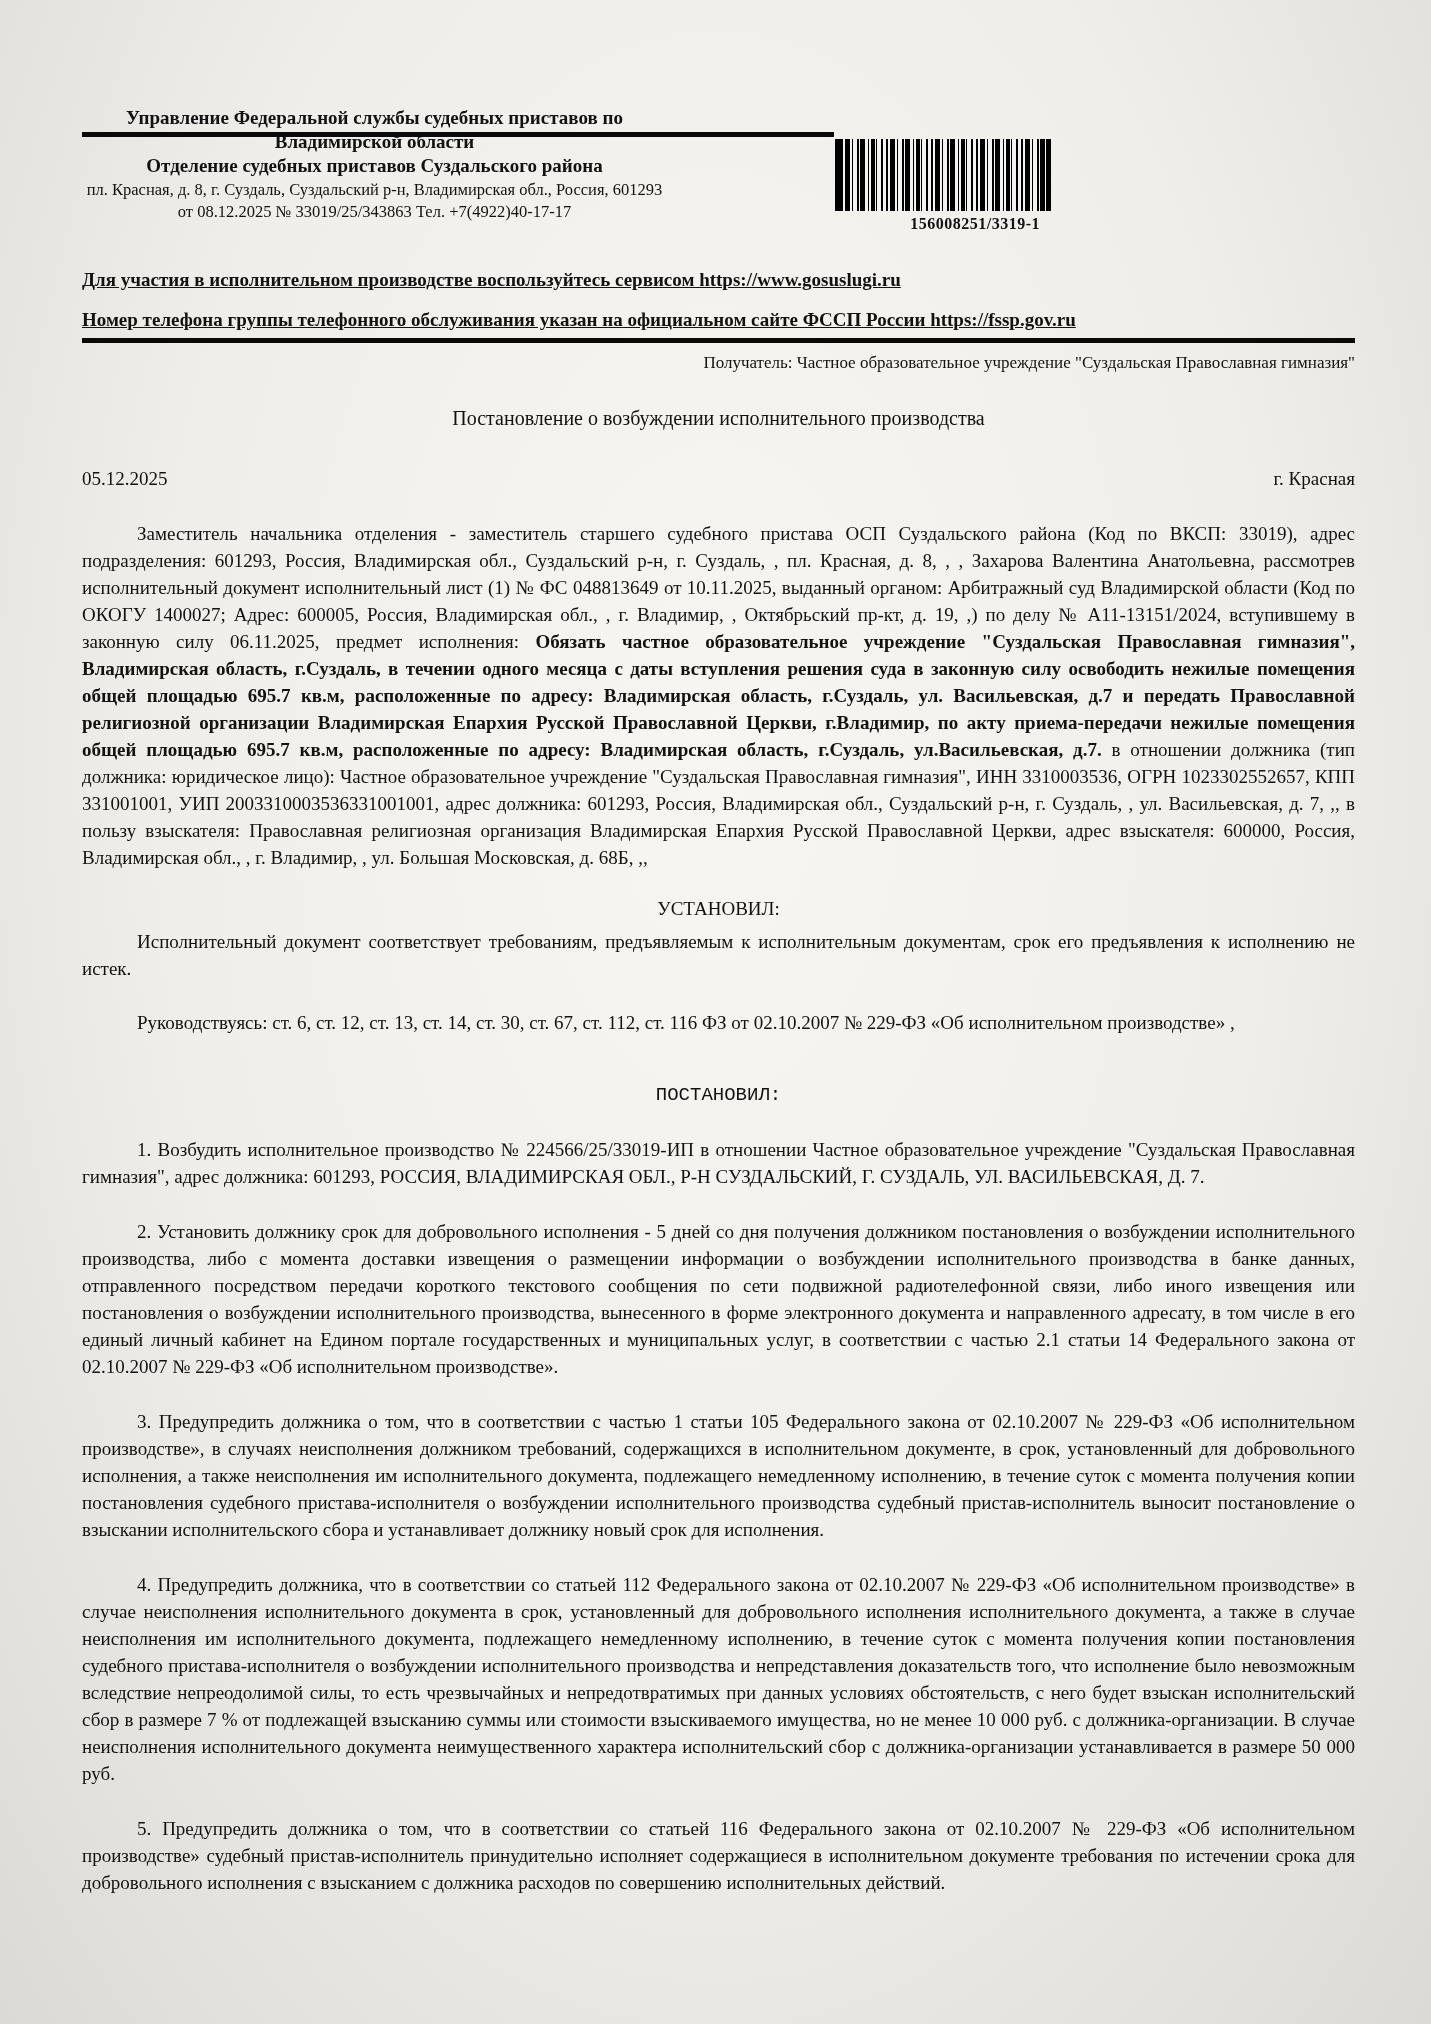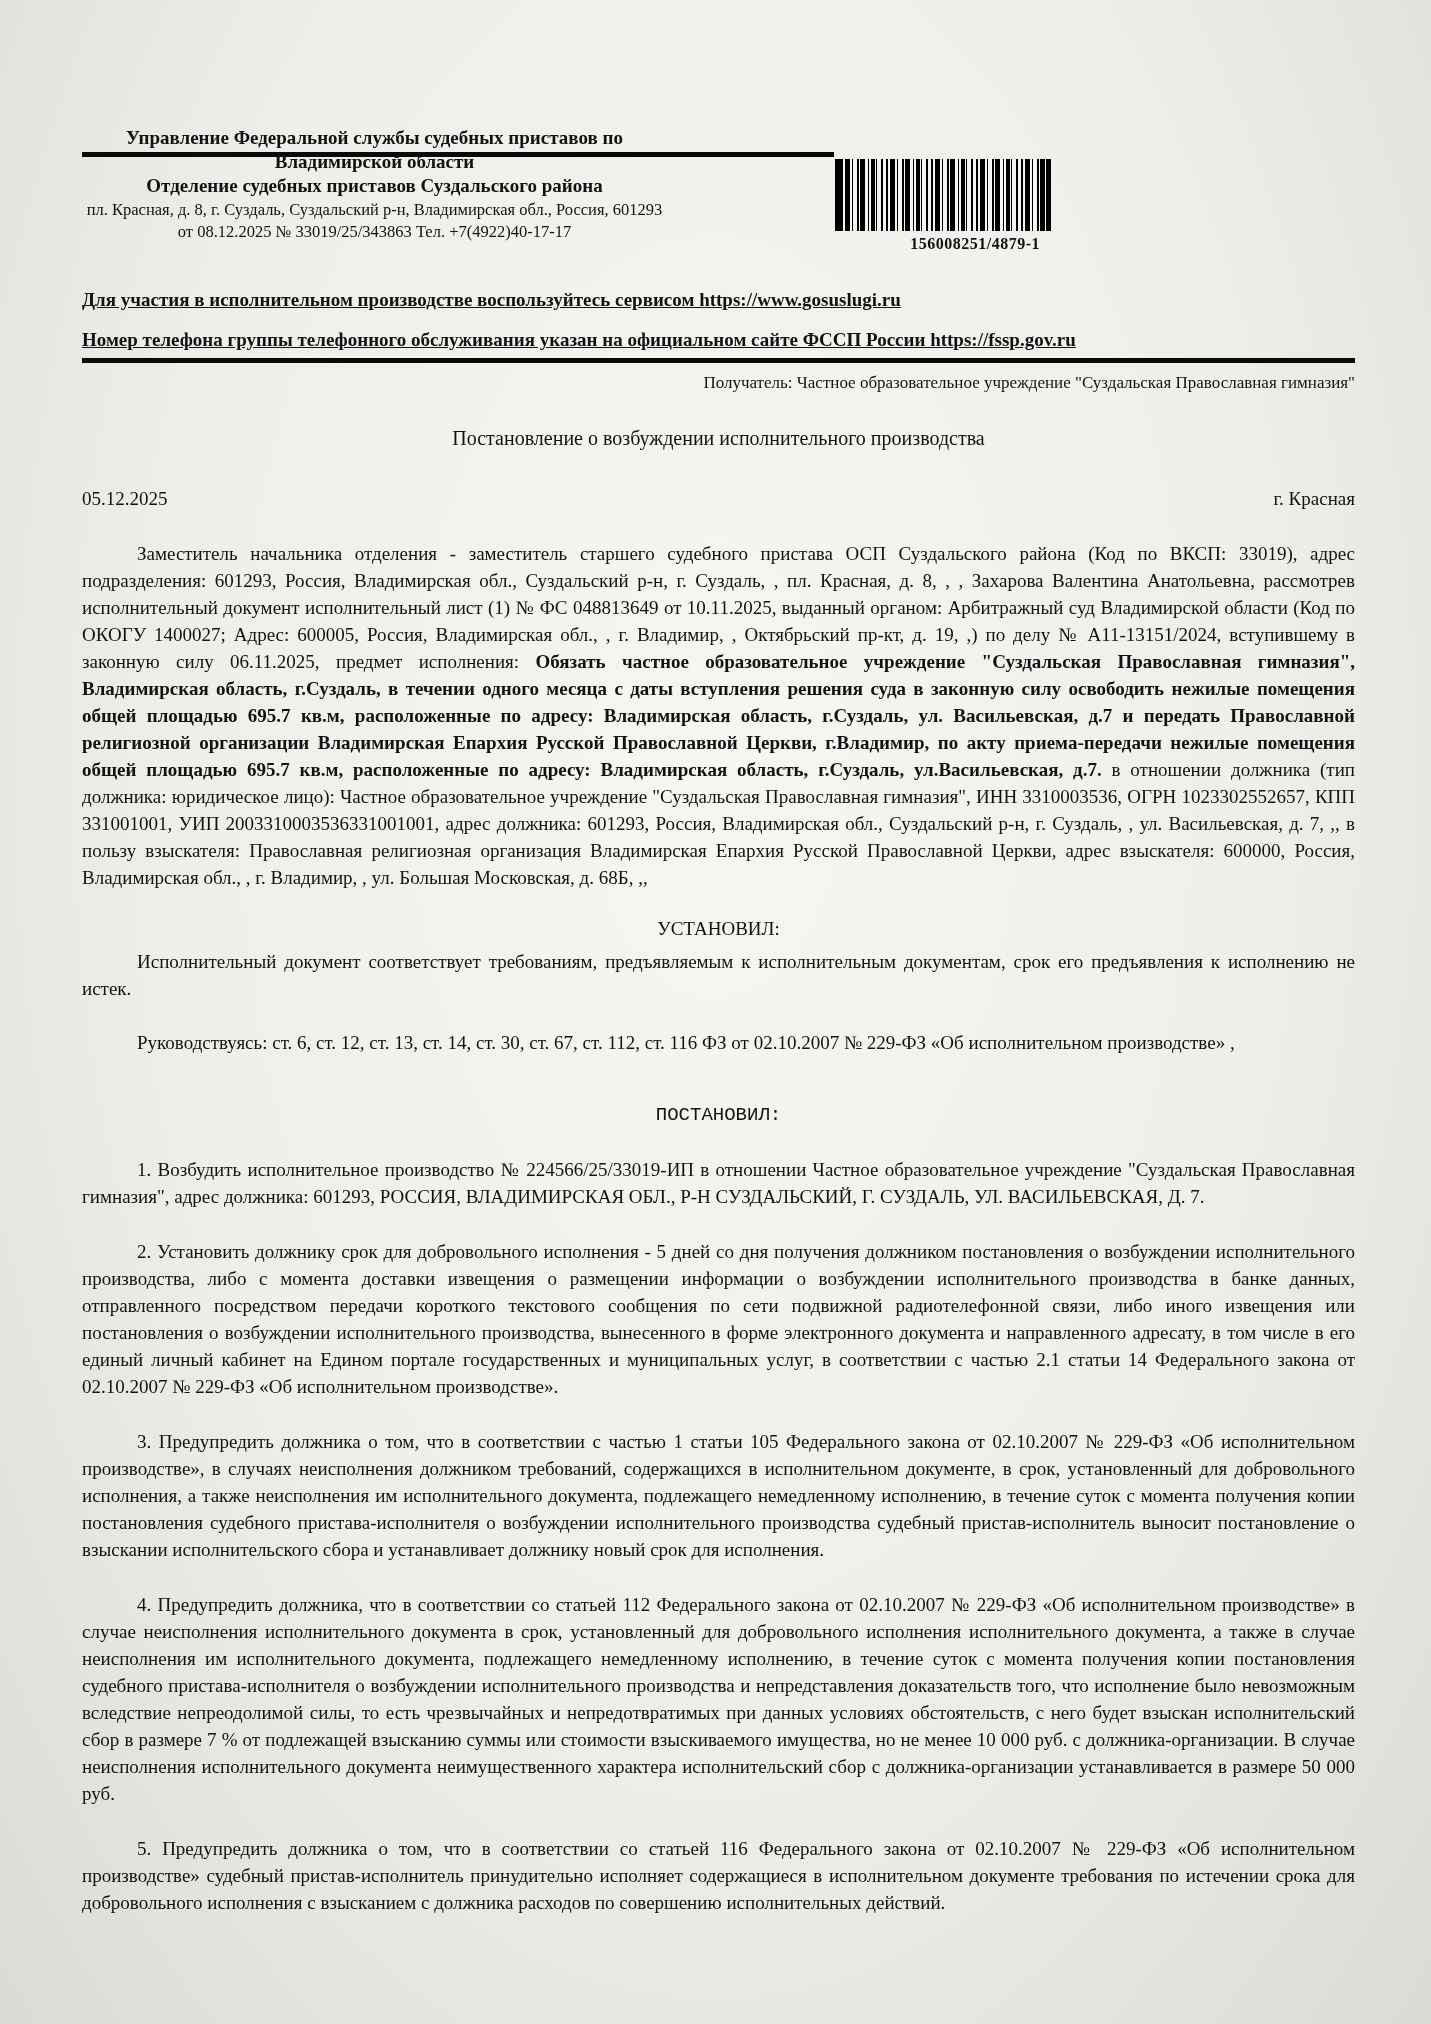--- a/index.html
+++ b/index.html
@@ -6,21 +6,21 @@
   body{
     width:1431px;min-height:2024px;
     background:radial-gradient(ellipse at 50% 38%, #f7f6f3 0%, #efeeeb 55%, #dbdad7 100%);
     font-family:"Liberation Serif","DejaVu Serif",serif;
     color:#121212;
     box-sizing:border-box;
   }
   .sheet{
     box-sizing:border-box;
     width:1431px;
-    padding:88px 76px 60px 82px;
+    padding:68px 76px 60px 82px;
   }
   
   .hdr{position:relative;min-height:150px;}
   .hdr-rule{position:absolute;top:26px;left:0;width:752px;height:5px;background:#0a0a0a;}
   .hdr-org{width:585px;margin-top:38px;text-align:center;}
   .org-bold{font-weight:bold;font-size:19px;line-height:24px;}
   .org-small{font-size:16.5px;line-height:21px;margin-top:1px;}
   .barcode-wrap{position:absolute;top:33px;right:315px;width:205px;text-align:right;}
   .barcode{
     width:205px;height:72px;
@@ -62,21 +62,21 @@
   <div class="hdr">
     <div class="hdr-rule"></div>
     <div class="hdr-org">
       <div class="org-bold">Управление Федеральной службы судебных приставов по Владимирской области</div>
       <div class="org-bold">Отделение судебных приставов Суздальского района</div>
       <div class="org-small">пл. Красная, д. 8, г. Суздаль, Суздальский р-н, Владимирская обл., Россия, 601293</div>
       <div class="org-small">от 08.12.2025 № 33019/25/343863 Тел. +7(4922)40-17-17</div>
     </div>
     <div class="barcode-wrap">
       <div class="barcode"></div>
-      <div class="barcode-num">156008251/4879-1</div>
+      <div class="barcode-num">156008251/3319-1</div>
     </div>
   </div>
 
   <div class="notice">Для участия в исполнительном производстве воспользуйтесь сервисом https://www.gosuslugi.ru</div>
   <div class="notice notice-2">Номер телефона группы телефонного обслуживания указан на официальном сайте ФССП России https://fssp.gov.ru</div>
   <div class="thick-rule"></div>
 
   <div class="recipient">Получатель: Частное образовательное учреждение "Суздальская Православная гимназия"</div>
 
   <div class="doc-title">Постановление о возбуждении исполнительного производства</div>

